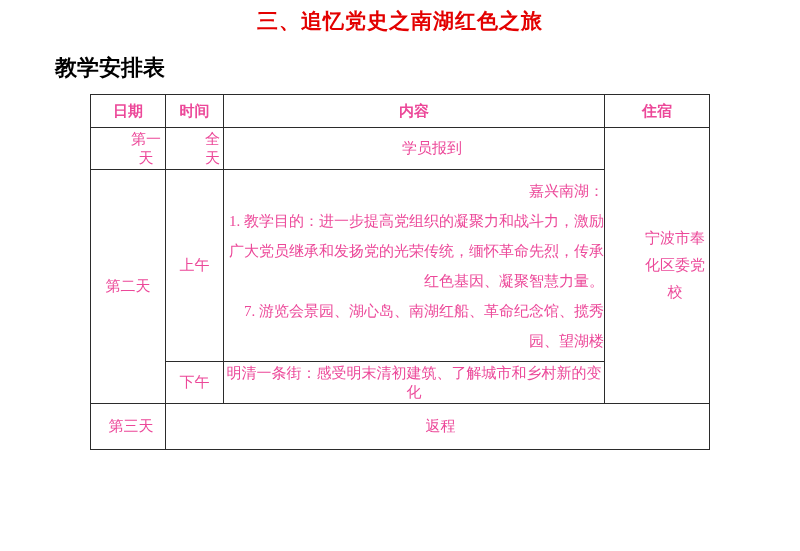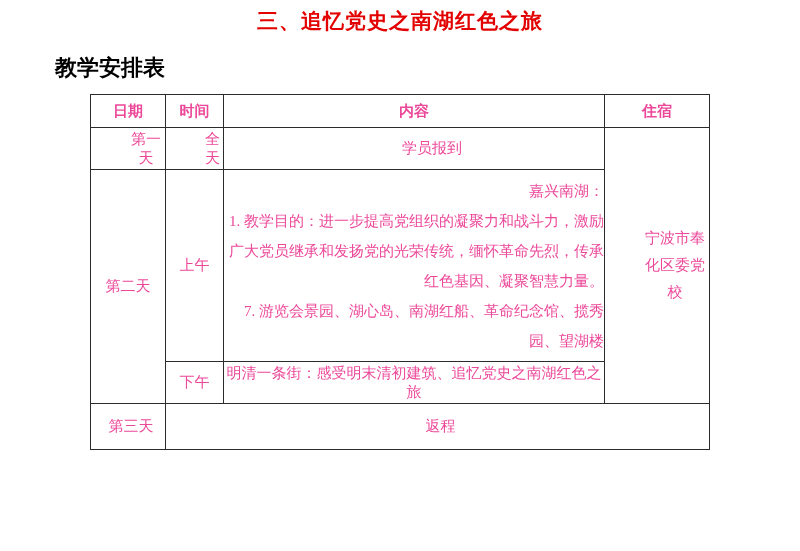--- a/index.html
+++ b/index.html
@@ -108,21 +108,21 @@
         <td class="center">上午</td>
         <td class="content-morning">
           <p>嘉兴南湖：</p>
           <p>1. 教学目的：进一步提高党组织的凝聚力和战斗力，激励广大党员继承和发扬党的光荣传统，缅怀革命先烈，传承红色基因、凝聚智慧力量。</p>
           <p>7. 游览会景园、湖心岛、南湖红船、革命纪念馆、揽秀园、望湖楼</p>
         </td>
       </tr>
 
       <tr class="row-afternoon">
         <td class="center">下午</td>
-        <td class="left">明清一条街：感受明末清初建筑、追忆党史之南湖红色之旅</td>
+        <td class="left">明清一条街：感受明末清初建筑、了解城市和乡村新的变化</td>
       </tr>
 
       <tr class="row-day3">
         <td class="center">第三天</td>
         <td class="center" colspan="3">返程</td>
       </tr>
     </tbody>
   </table>
 
 </div>

